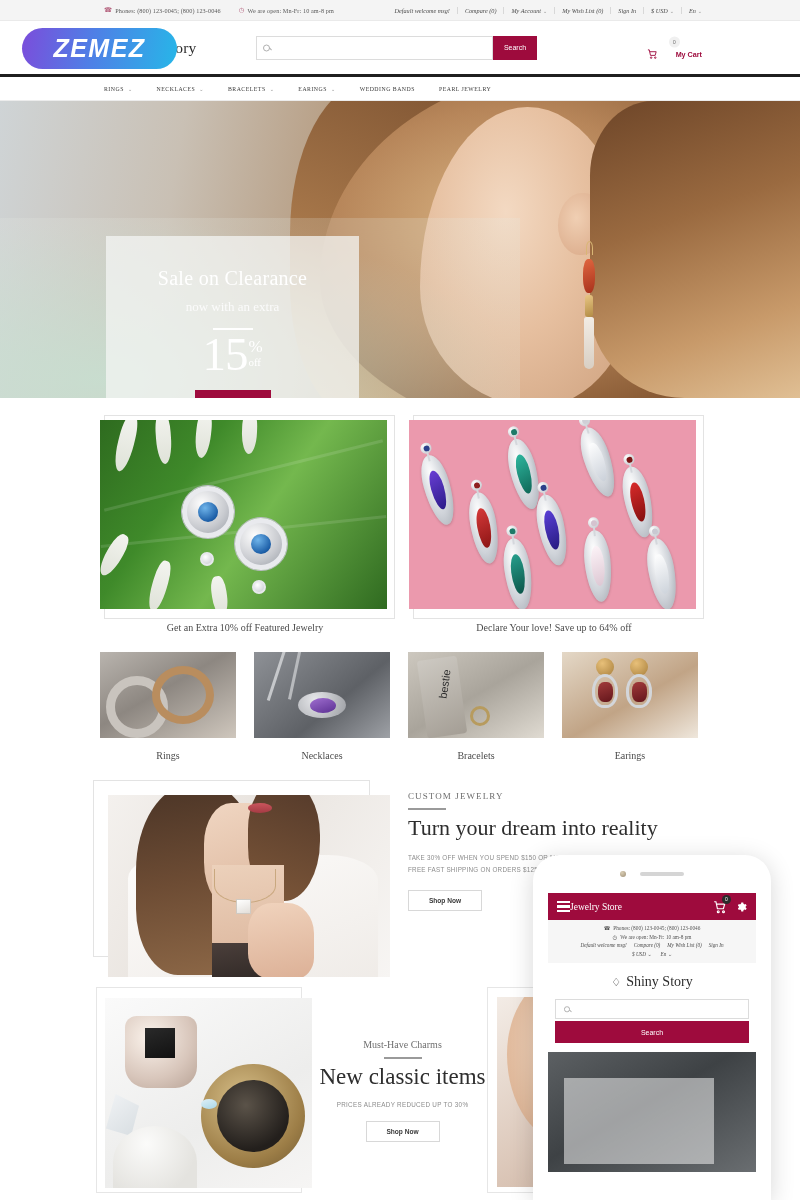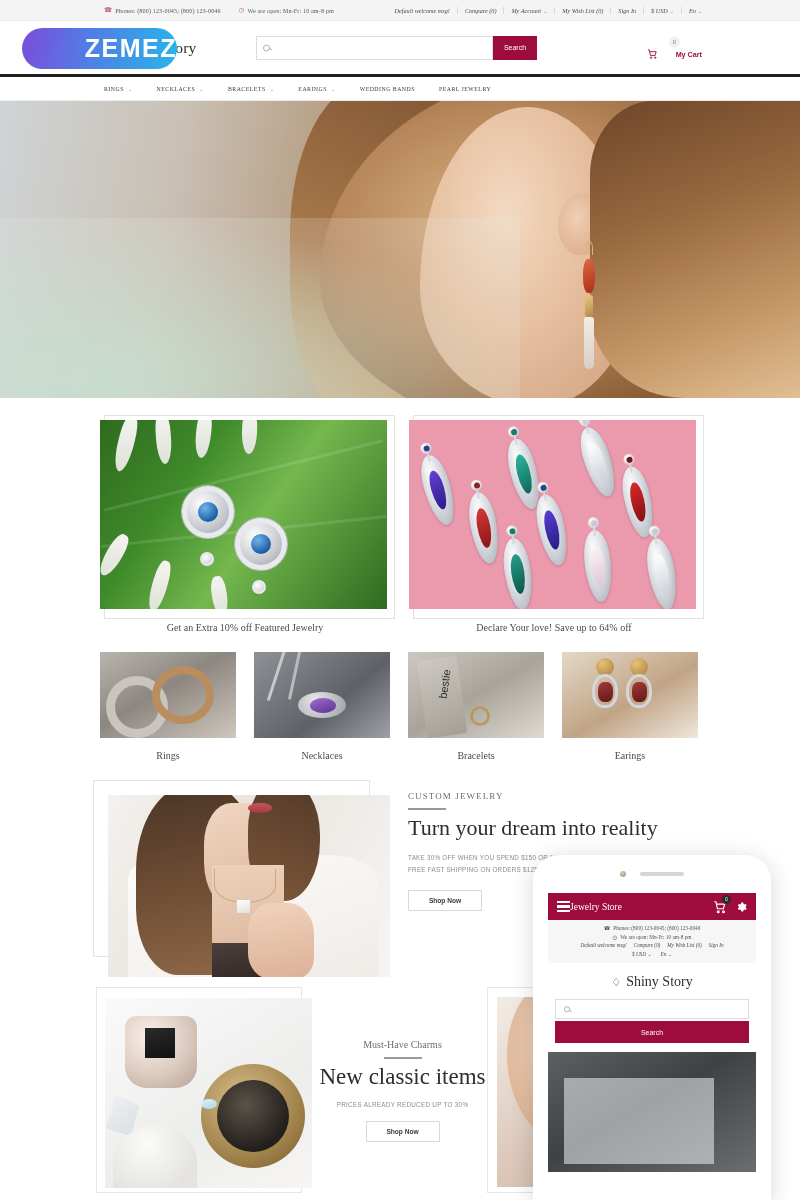--- a/index.html
+++ b/index.html
@@ -283,21 +283,21 @@
              background: linear-gradient(150deg,#5c6063,#3e4245 45%,#6a6e71 100%); overflow:hidden; }
   .ph-hero-box { position:absolute; left: 16px; top: 26px; width: 150px; height: 86px;
                  background: rgba(240,241,241,.55); }
 
   :root { --accent: #9e0b3d; }
 
   
   .zemez { position: absolute; left: 22px; top: 28px; width: 155px; height: 41px;
            border-radius: 21px; overflow: hidden;
            background: linear-gradient(100deg,#7b4ddb 0%,#4f7fe6 45%,#27b6e8 100%);
-           display: flex; align-items: center; justify-content: flex-end; z-index: 50; }
+           display: flex; align-items: center; justify-content: center; z-index: 50; font-style: italic; }
   .zemez span { font-family: "Liberation Sans", sans-serif; font-weight: bold; font-size: 25px;
                 color: #fff; letter-spacing: 1.5px; }
 </style>
 </head>
 <body>
 
 <div class="page">
 
   <div class="topbar">
     <div class="tb-left">
@@ -380,20 +380,33 @@
       <div class="ear"></div>
       <div class="hair-front"></div>
       <div class="earring">
         <span class="hook"></span>
           <span class="gem"></span>
           <span class="gold"></span>
           <span class="tassel"></span>
       </div>
       <div class="hero-glow"></div>
     </div>
+    <div class="hero-box">
+      <div class="hero-t1">Sale on Clearance</div>
+      <div class="hero-t2">now with an extra</div>
+      <div class="hero-div"></div>
+      <div class="hero-pct">
+        <span class="hero-num">15</span>
+        <span class="hero-sym">
+          <span class="hero-perc">%</span>
+          <span class="hero-off">off</span>
+        </span>
+      </div>
+      <button class="hero-btn">Shop Now</button>
+    </div>
   </section>
 
   <section class="promos">
     <div class="promo">
       <div class="promo-frame"></div>
       <div class="promo-img leaf">
         <span class="vein" style="left:0;top:0;width:287px;height:3px;transform:rotate(-14deg);top:54px;"></span>
         <span class="vein" style="left:0;top:110px;width:287px;height:3px;transform:rotate(-6deg);"></span>
         <span class="spike" style="left:18px;top:-6px;width:16px;height:58px;transform:rotate(14deg);"></span>
         <span class="spike" style="left:56px;top:-8px;width:15px;height:52px;transform:rotate(-4deg);"></span>

